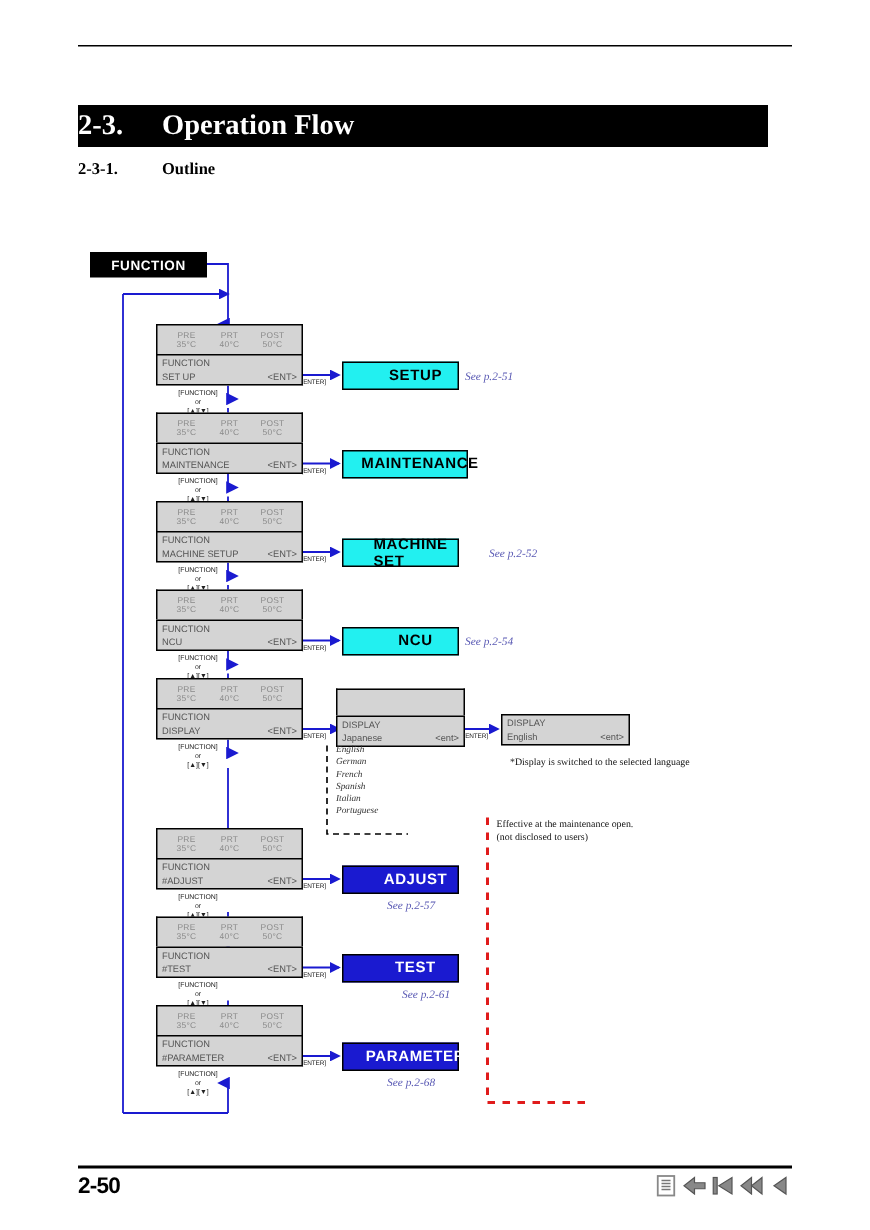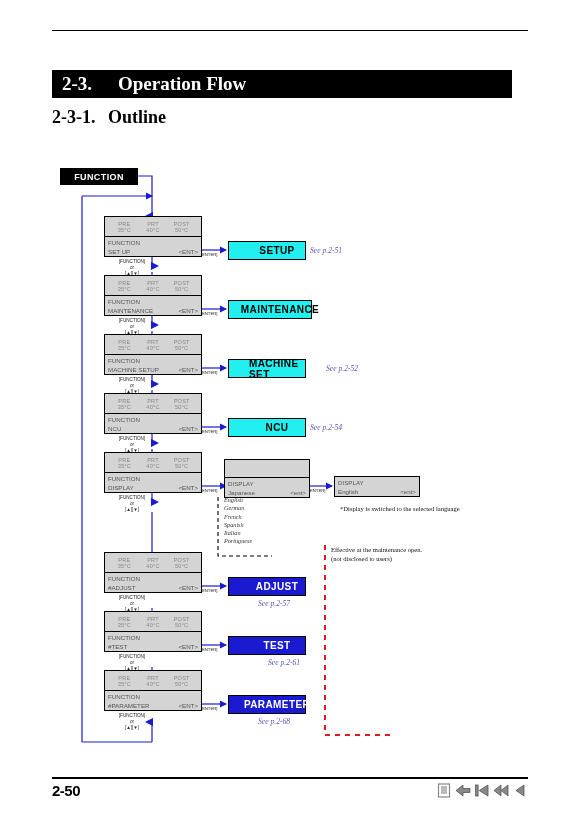--- a/index.html
+++ b/index.html
@@ -16,27 +16,27 @@
     font-size:9.5px;letter-spacing:.2px;white-space:pre;
   }
   #hdr .rule{margin-top:2px;border-bottom:1.4px solid #000;width:476px;}
 
   
   #titlebar{
     position:absolute;left:52px;top:70px;width:460px;height:28px;
     background:#000;color:#fff;
   }
   #titlebar .inner{
-    display:flex;align-items:center;height:100%;padding-left:10px;
+    display:flex;align-items:center;height:100%;
     font-family:"Liberation Serif", serif;font-weight:bold;font-size:19px;
   }
   #titlebar .num{width:56px;}
 
   
-  #subtitle{position:absolute;left:52px;top:107px;display:flex;font-weight:bold;font-size:18px;align-items:center;}
+  #subtitle{position:absolute;left:52px;top:107px;display:flex;font-weight:bold;font-size:11px;align-items:center;}
   #subtitle .num{width:56px;}
 
   
   #para{
     position:absolute;left:104px;top:130px;width:404px;
     font-size:10.5px;line-height:15px;text-align:left;
   }
 
   
   #diagram{position:absolute;left:0;top:0;width:580px;height:820px;pointer-events:none;}

